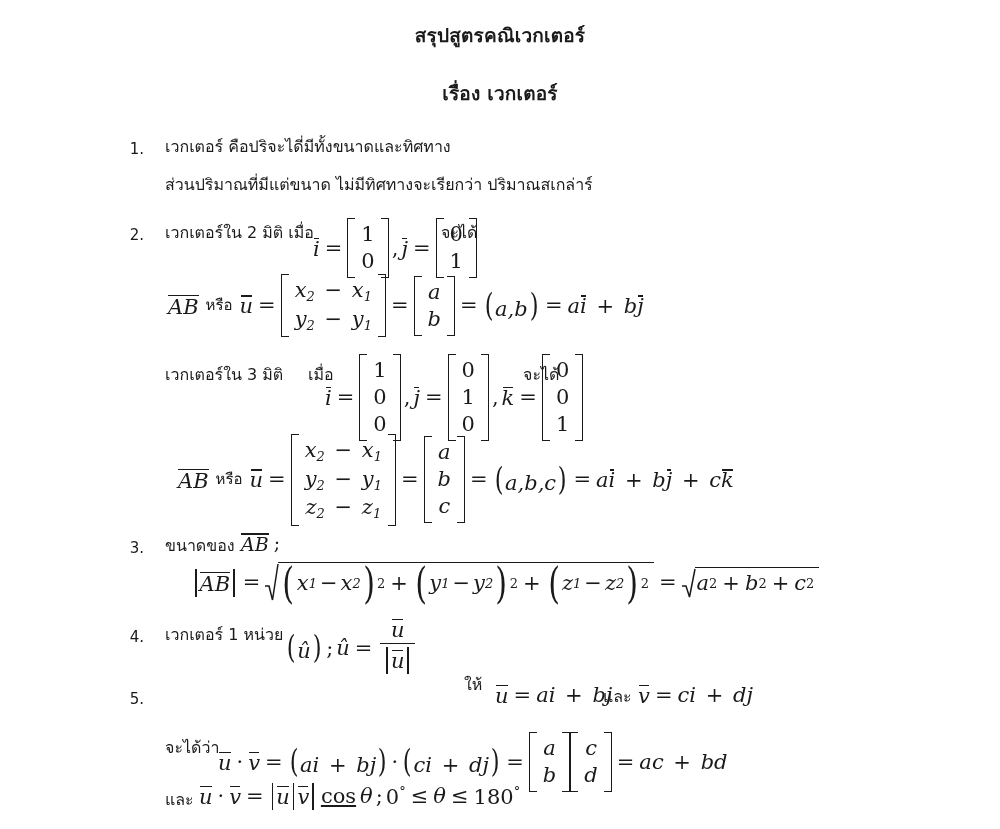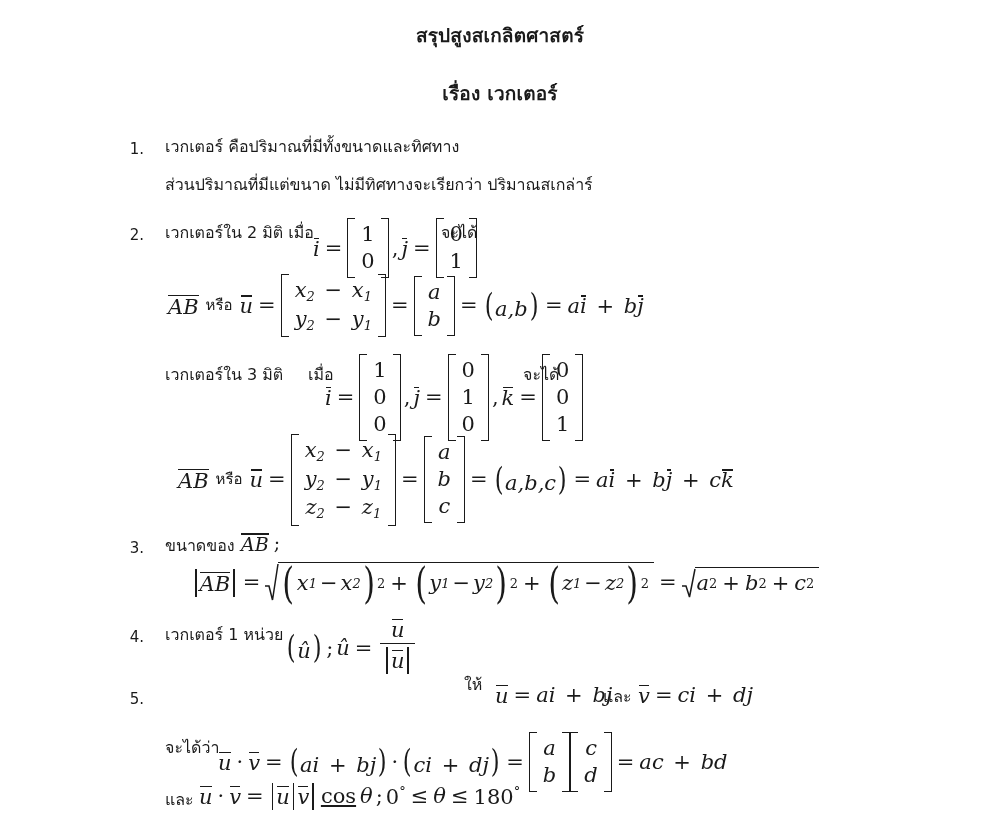--- a/index.html
+++ b/index.html
@@ -189,25 +189,25 @@
   .frac .num { padding: 0 3px 2px; }
   .frac .den { padding: 3px 3px 0; border-top: 1.5px solid #1a1a1a; }
 
   .deg { font-style: normal; font-size: 0.62em; vertical-align: 0.6em; }
 </style>
 </head>
 <body>
 
 <div class="page">
 
-  <div class="doc-title" id="title">สรุปสูงสเกลิตศาสตร์</div>
+  <div class="doc-title" id="title">สรุปสูตรคณิเวกเตอร์</div>
   <div class="doc-title" id="subtitle">เรื่อง เวกเตอร์</div>
 
   <div class="item-num" style="left:118px; top:140px;">1.</div>
-  <div class="th" style="left:165px; top:138px;">เวกเตอร์ คือปริมาณที่มีทั้งขนาดและทิศทาง</div>
+  <div class="th" style="left:165px; top:138px;">เวกเตอร์ คือปริจะไดี่มีทั้งขนาดและทิศทาง</div>
   <div class="th" style="left:165px; top:176px;">ส่วนปริมาณที่มีแต่ขนาด ไม่มีทิศทางจะเรียกว่า ปริมาณสเกล่าร์</div>
 
   <div class="item-num" style="left:118px; top:226px;">2.</div>
   <div class="th" style="left:165px; top:224px;">เวกเตอร์ใน 2 มิติ เมื่อ</div>
 
   <div class="math" style="left:313px; top:216px;">
     <span class="vec thin">i</span>
     <span class="op">=</span>
     <span class="mtx">
       <span class="br l"></span>

